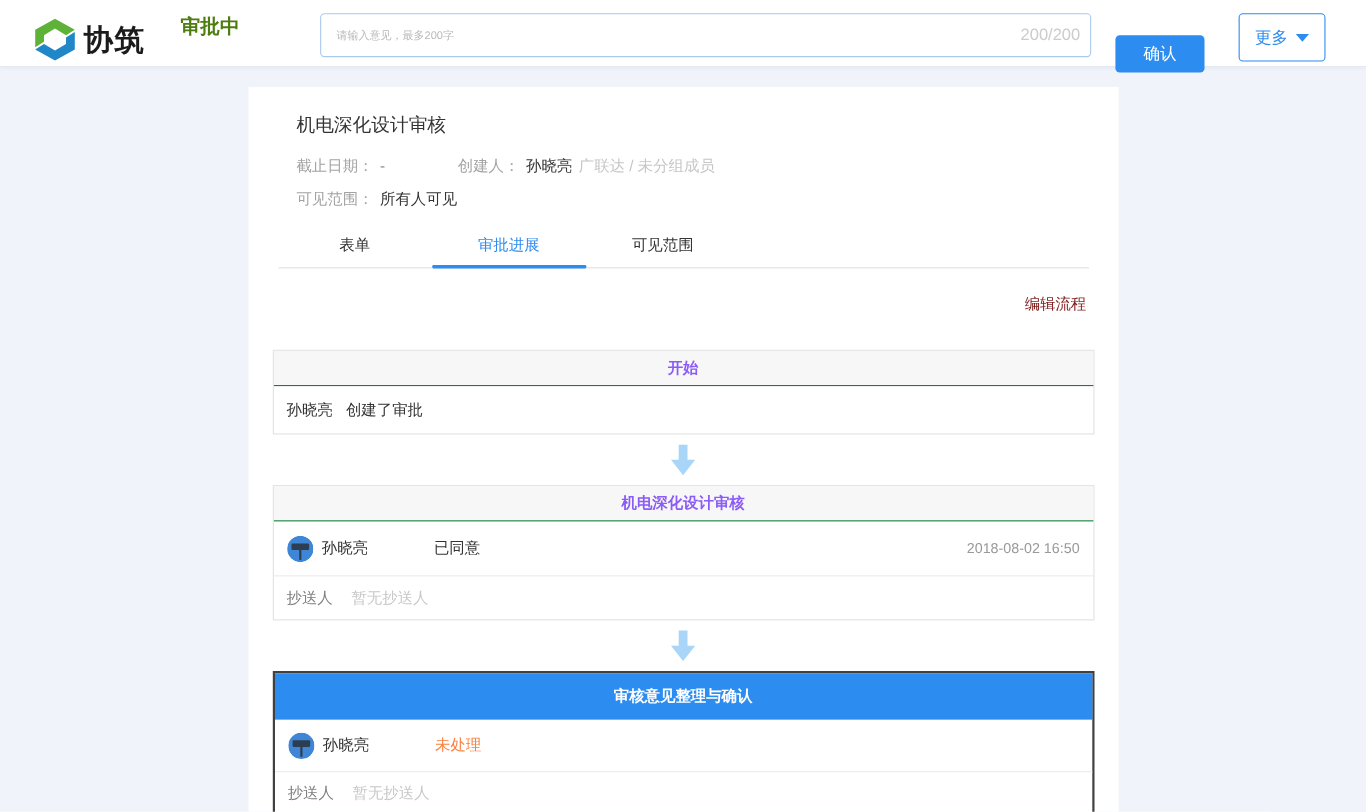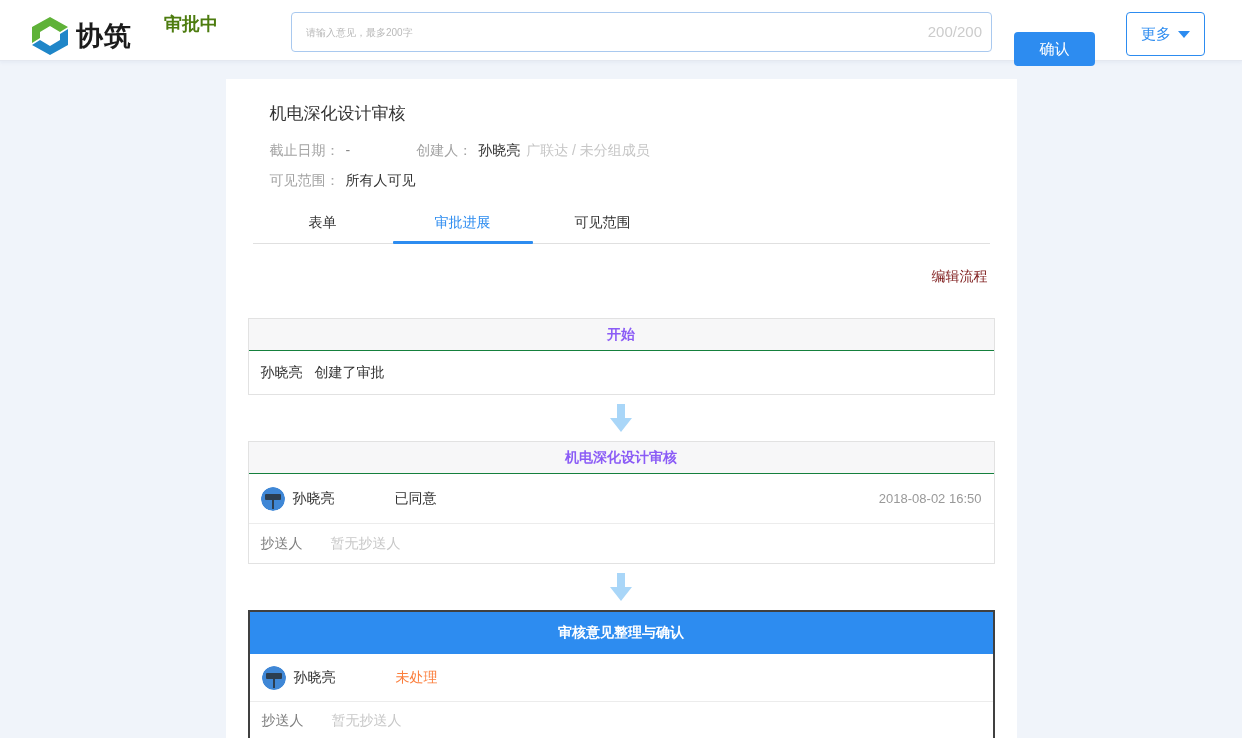--- a/index.html
+++ b/index.html
@@ -94,21 +94,21 @@
   .arrow-wrap { height:46px; display:flex; align-items:center; justify-content:center; }
 
   .step-row { height:50px; display:flex; align-items:center; padding:0 12px; border-bottom:1px solid #ececec; }
   .avatar { width:24px; height:24px; border-radius:50%; overflow:hidden; flex:0 0 24px; }
   .approver-name { margin-left:8px; width:102px; color:#333; }
   .status-done { color:#333; }
   .status-pending { color:#fb7e3c; }
   .step-time { margin-left:auto; color:#999; font-size:13px; }
   .cc-row { height:39px; display:flex; align-items:center; padding:0 12px; font-size:14px; }
   .cc-label { color:#7f7f7f; }
-  .cc-value { color:#c8c8c8; margin-left:28px; }
+  .cc-value { color:#c8c8c8; margin-left:17px; }
 
   .node.current { border:2px solid #404040; }
   .node.current .node-header {
     background:#2d8cf0; border-bottom:1px solid #2d8cf0; color:#fff; height:42px;
   }
   .node.current .step-row { height:48px; }
   .node.current .cc-row { height:37px; }
 </style>
 </head>
 <body>

